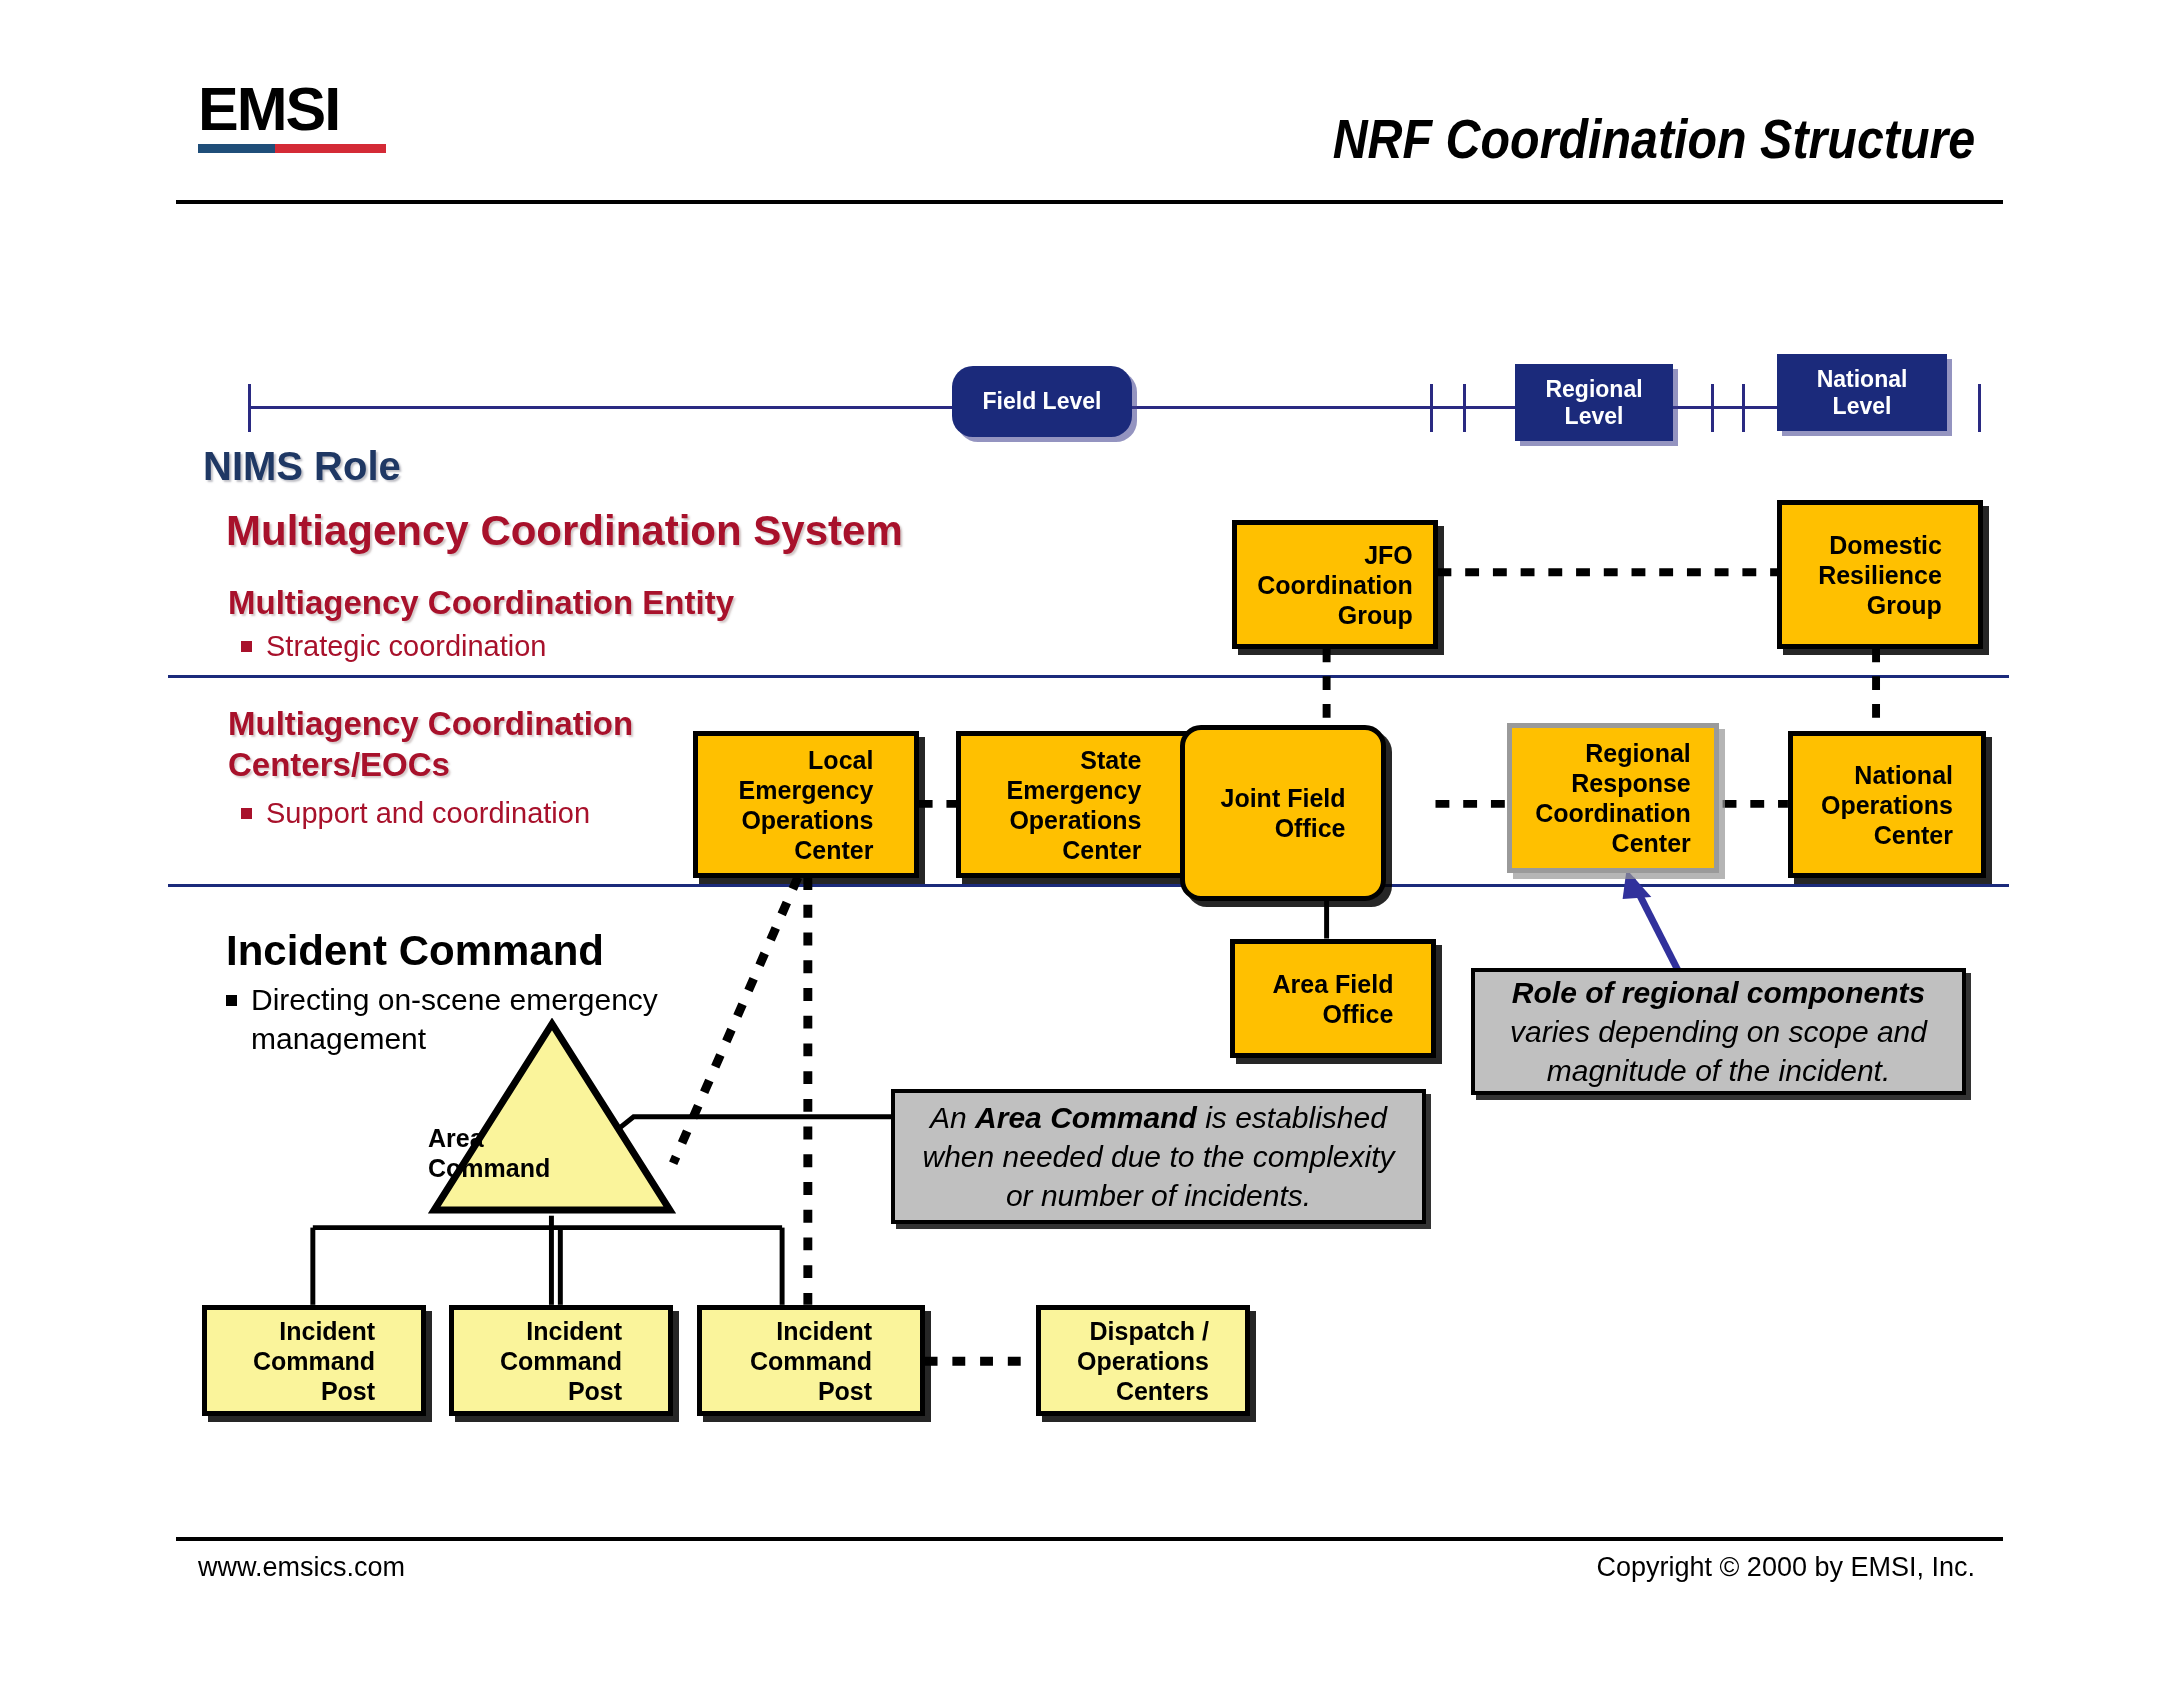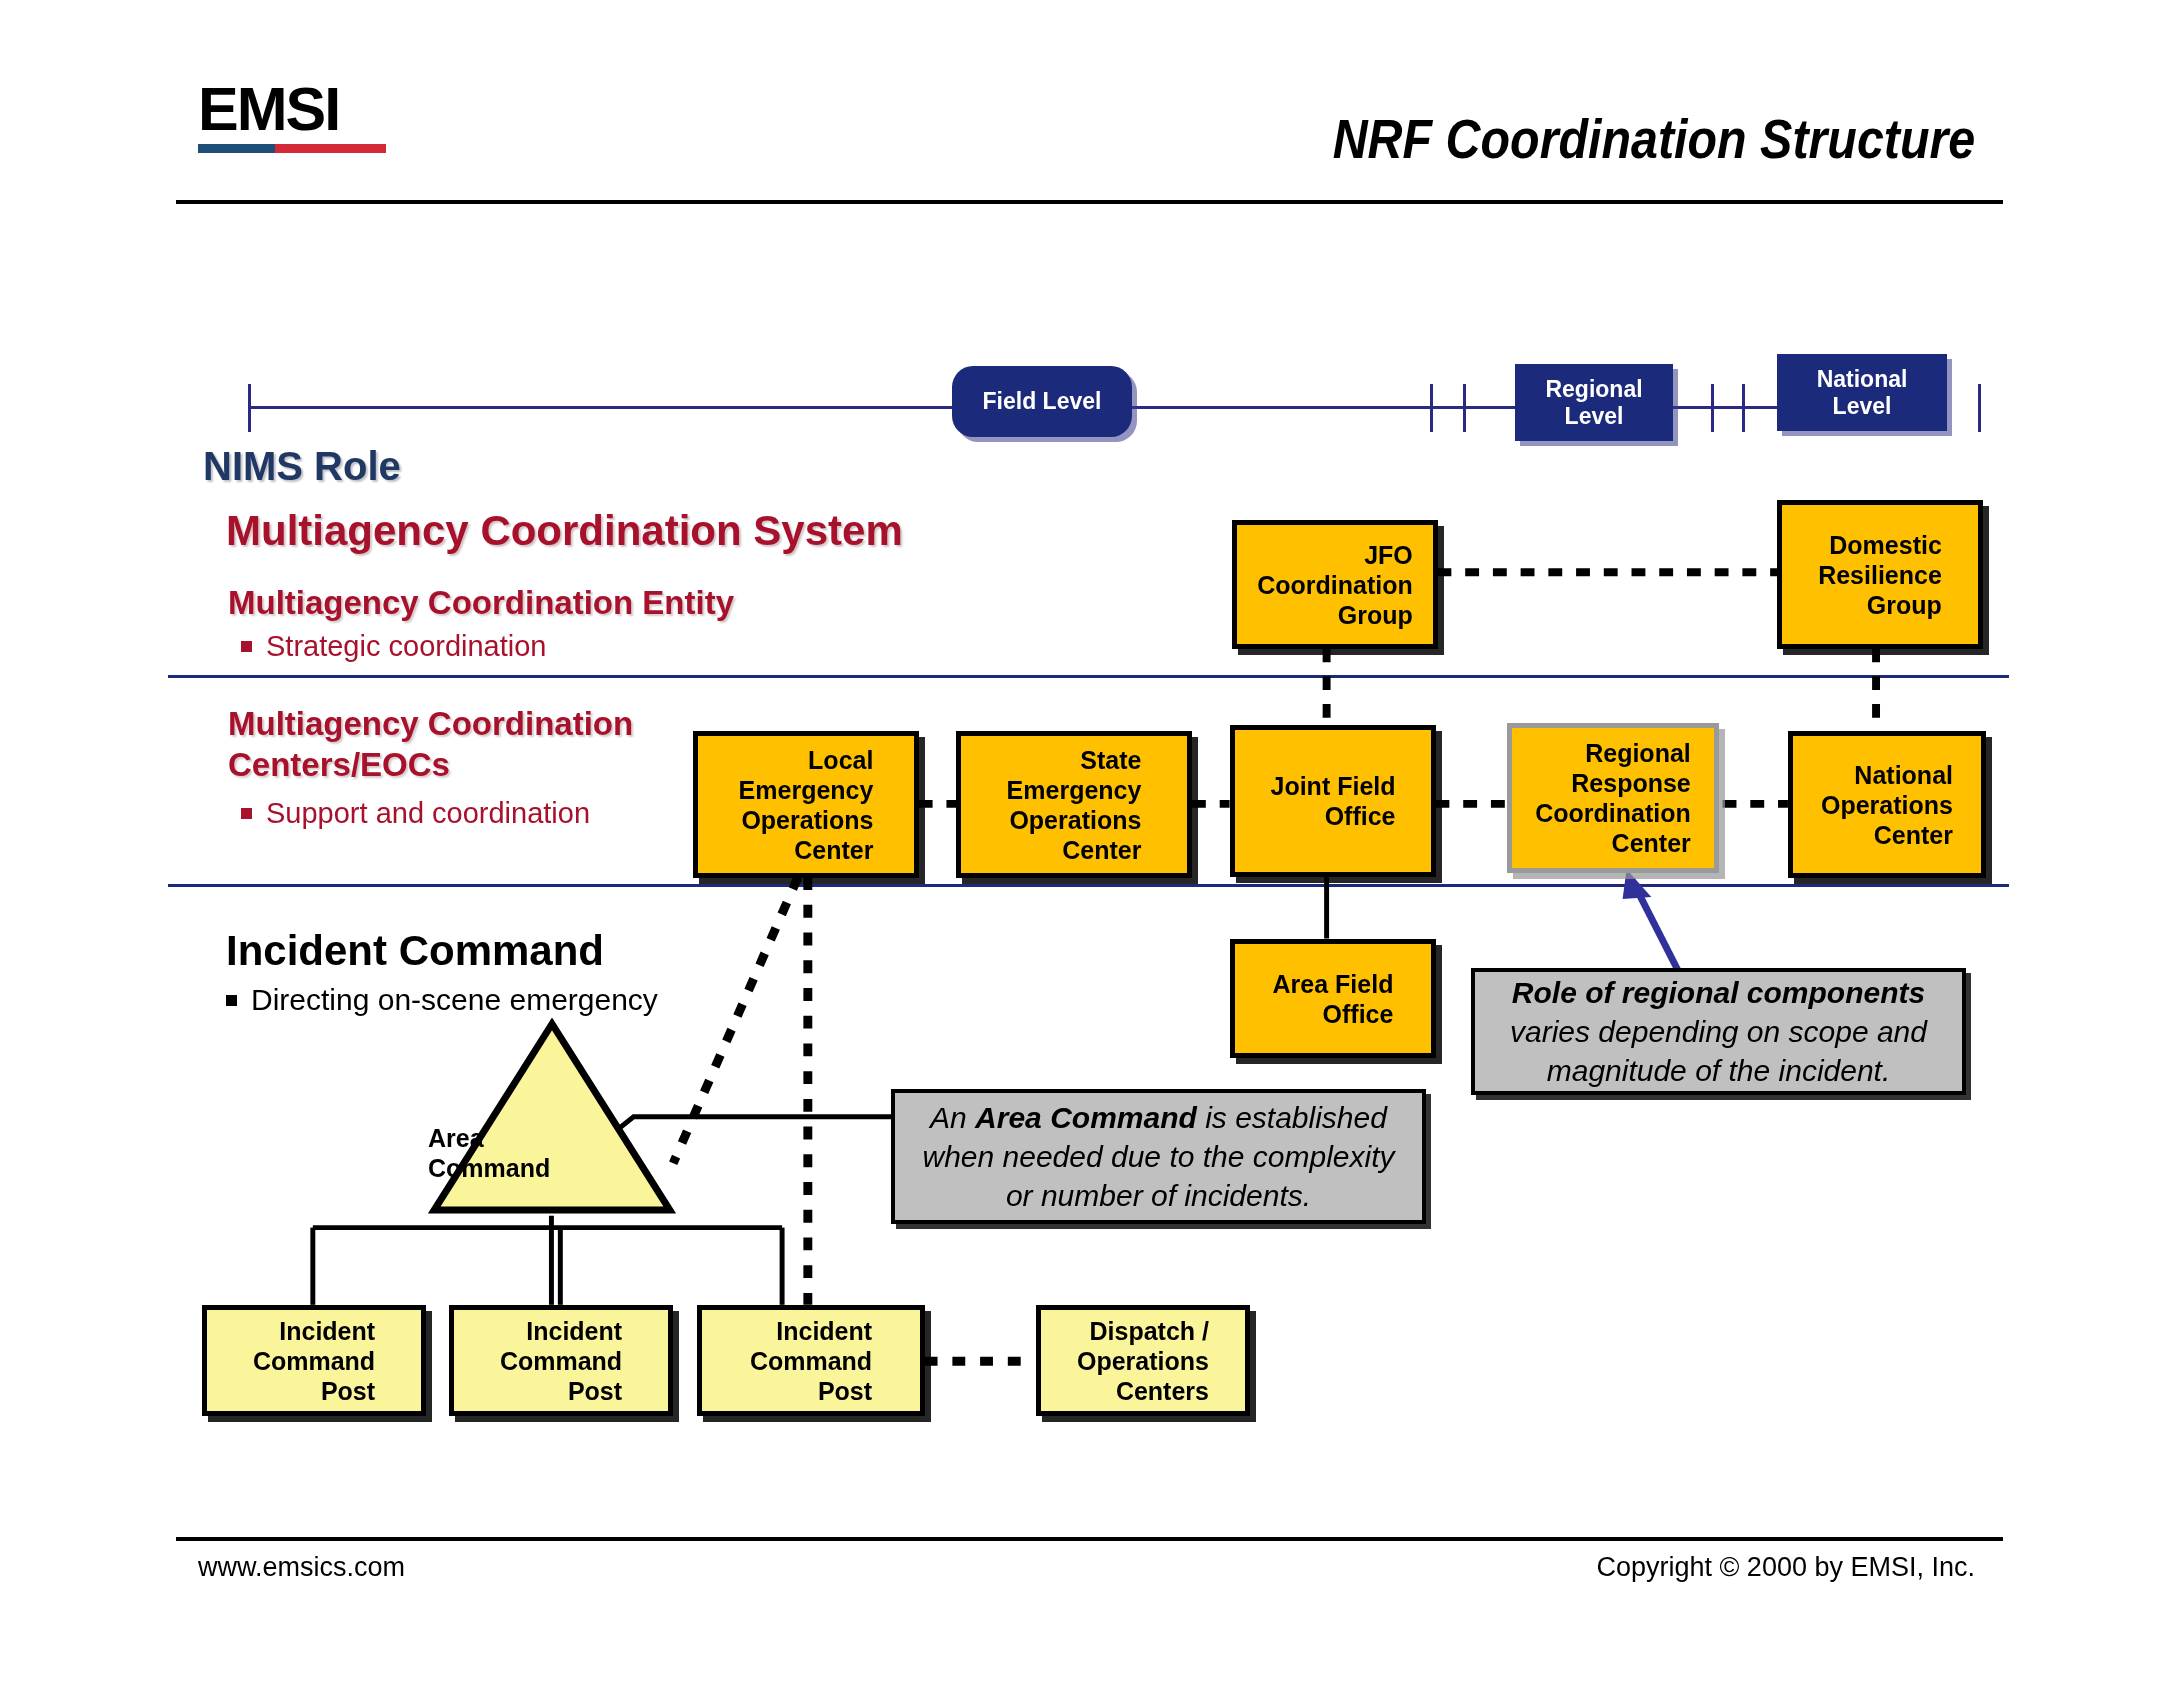--- a/index.html
+++ b/index.html
@@ -126,20 +126,21 @@
 </div>
 <div class="abs" id="mcc-bullet">
   <span class="sq"></span><span>Support and coordination</span>
 </div>
 
 <div class="abs divider" style="top:884px;"></div>
 
 <div class="abs" id="ic-head">Incident Command</div>
 <div class="abs" id="ic-bullet">
   <span class="sq"></span><span>Directing on-scene emergency</span>
+  <div style="margin-left:25px">management</div>
 </div>
 
 <svg id="wires" viewBox="0 0 2200 1700">
 
   <line x1="1452" y1="578" x2="1795" y2="578" stroke="#000" stroke-width="8" stroke-dasharray="14,14"></line>
 
   <line x1="1340" y1="655" x2="1340" y2="740" stroke="#000" stroke-width="8" stroke-dasharray="14,14"></line>
 
   <line x1="1895" y1="655" x2="1895" y2="740" stroke="#000" stroke-width="8" stroke-dasharray="14,14"></line>
 
@@ -180,21 +181,21 @@
 <div class="abs node node-gold" style="left:693px;top:731px;width:226px;height:147px;white-space:pre-line;">Local
 Emergency
 Operations
 Center</div>
 
 <div class="abs node node-gold" style="left:956px;top:731px;width:236px;height:147px;white-space:pre-line;">State
 Emergency
 Operations
 Center</div>
 
-<div class="abs node node-gold" style="left:1230px;top:725px;width:206px;height:152px;white-space:pre-line;">Joint Field
+<div class="abs node node-gold" style="left:1180px;top:725px;width:206px;height:176px;white-space:pre-line;border-radius:21px;">Joint Field
 Office</div>
 
 <div class="abs node node-gold-gray" style="left:1507px;top:723px;width:212px;height:150px;white-space:pre-line;">Regional
 Response
 Coordination
 Center</div>
 
 <div class="abs node node-gold" style="left:1788px;top:731px;width:198px;height:147px;white-space:pre-line;">National
 Operations
 Center</div>

